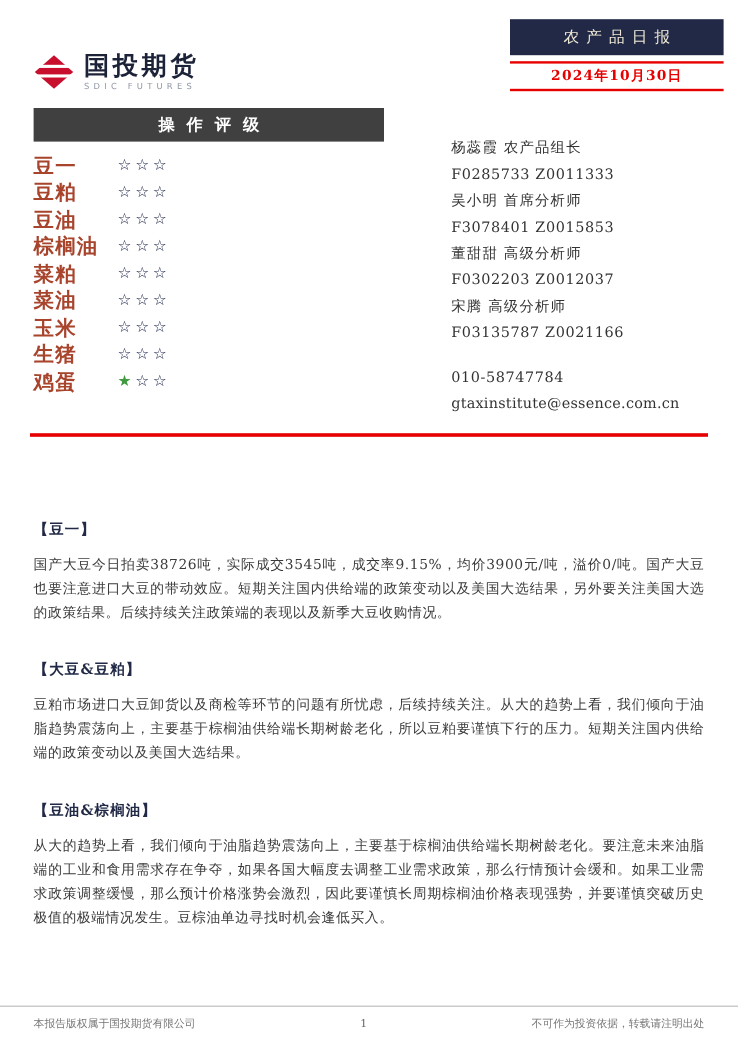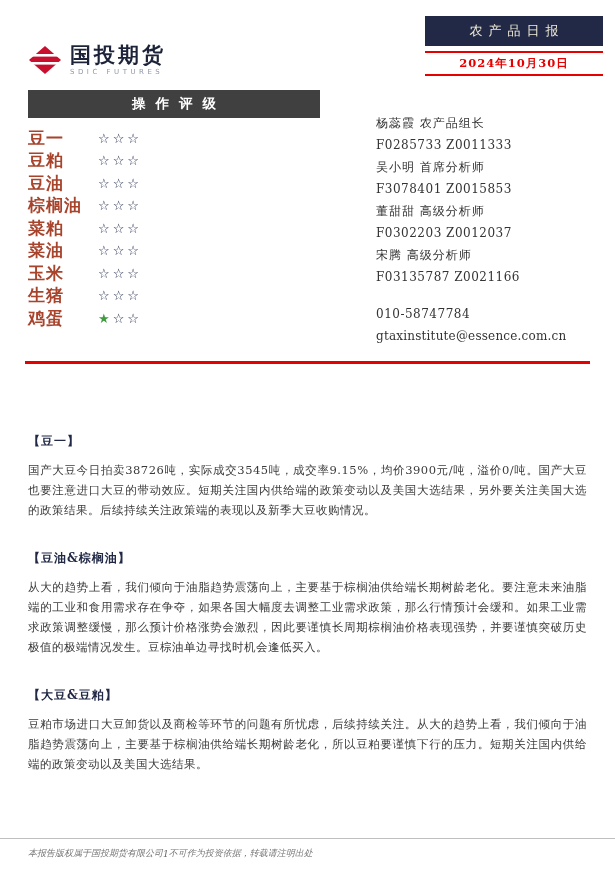--- a/index.html
+++ b/index.html
@@ -73,22 +73,22 @@
   }
   .section-body {
     font-size: 11.5px; color: #3a3a3a; line-height: 20px;
     text-align: justify; letter-spacing: 0.5px;
   }
   
   .footer {
     position: absolute; left: 0; right: 0; bottom: 10px;
     border-top: 1px solid #bfbfbf;
     padding: 8px 28px 0 28px;
-    display: flex; align-items: center;
-    font-size: 9px; color: #777777; font-style: italic;
+    display: flex; justify-content: space-between; align-items: center;
+    font-size: 9px; color: #777777;
   }
   .footer .page-num { color: #666666; }
 </style>
 </head>
 <body>
 
 <div class="page">
 
   <div class="top-header">
     <div class="logo">
@@ -175,26 +175,26 @@
   </div>
 
   <div class="red-divider"></div>
 
   <div class="report-body">
     <div class="report-section first">
       <div class="section-title">【豆一】</div>
       <p class="section-body">国产大豆今日拍卖38726吨，实际成交3545吨，成交率9.15%，均价3900元/吨，溢价0/吨。国产大豆也要注意进口大豆的带动效应。短期关注国内供给端的政策变动以及美国大选结果，另外要关注美国大选的政策结果。后续持续关注政策端的表现以及新季大豆收购情况。</p>
     </div>
     <div class="report-section">
+      <div class="section-title">【大豆&amp;豆粕】</div>
+      <p class="section-body">豆粕市场进口大豆卸货以及商检等环节的问题有所忧虑，后续持续关注。从大的趋势上看，我们倾向于油脂趋势震荡向上，主要基于棕榈油供给端长期树龄老化，所以豆粕要谨慎下行的压力。短期关注国内供给端的政策变动以及美国大选结果。</p>
+    </div>
+    <div class="report-section">
       <div class="section-title">【豆油&amp;棕榈油】</div>
       <p class="section-body">从大的趋势上看，我们倾向于油脂趋势震荡向上，主要基于棕榈油供给端长期树龄老化。要注意未来油脂端的工业和食用需求存在争夺，如果各国大幅度去调整工业需求政策，那么行情预计会缓和。如果工业需求政策调整缓慢，那么预计价格涨势会激烈，因此要谨慎长周期棕榈油价格表现强势，并要谨慎突破历史极值的极端情况发生。豆棕油单边寻找时机会逢低买入。</p>
-    </div>
-    <div class="report-section">
-      <div class="section-title">【大豆&amp;豆粕】</div>
-      <p class="section-body">豆粕市场进口大豆卸货以及商检等环节的问题有所忧虑，后续持续关注。从大的趋势上看，我们倾向于油脂趋势震荡向上，主要基于棕榈油供给端长期树龄老化，所以豆粕要谨慎下行的压力。短期关注国内供给端的政策变动以及美国大选结果。</p>
     </div>
   </div>
 
   <div class="footer">
     <span>本报告版权属于国投期货有限公司</span>
     <span class="page-num">1</span>
     <span>不可作为投资依据，转载请注明出处</span>
   </div>
 
 </div>

